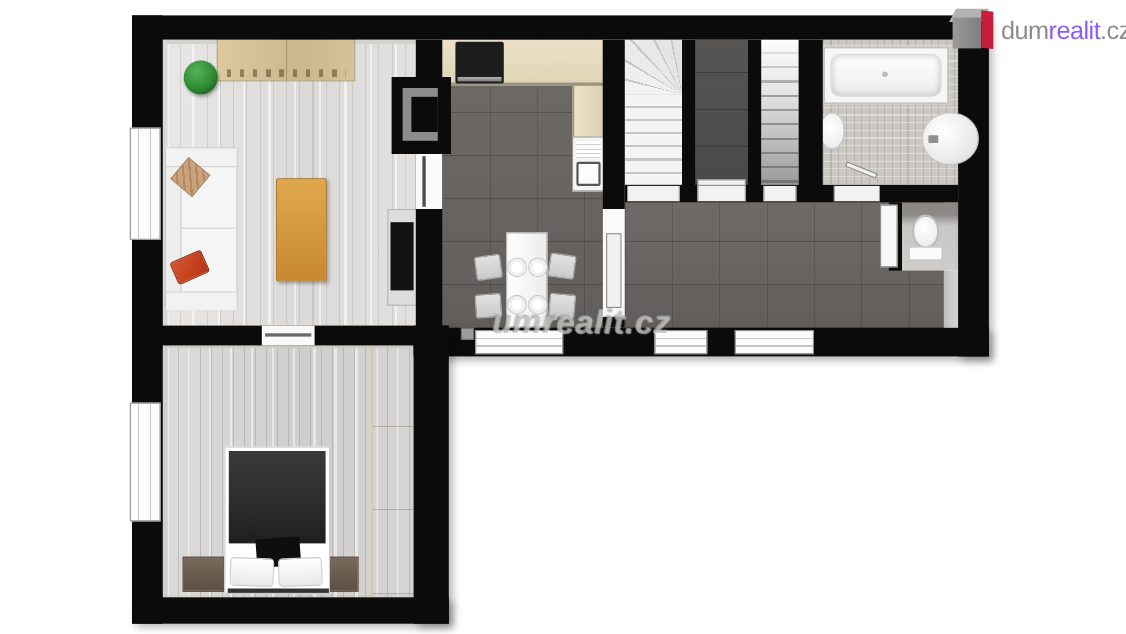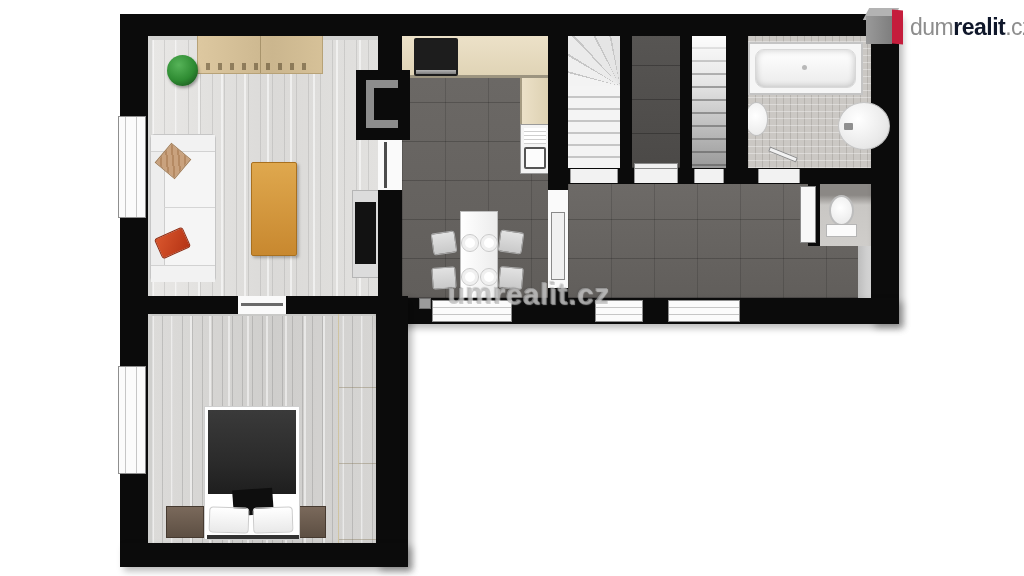--- a/index.html
+++ b/index.html
@@ -44,25 +44,25 @@
   .stairs-straight{position:absolute;background:repeating-linear-gradient(180deg,#f4f4f4 0 10px,#c6c6c6 10px 12px);}
   .stairs-fan{position:absolute;background:conic-gradient(from 270deg at 100% 100%, #f3f3f3 0deg 14deg, #c6c6c6 14deg 16deg, #efefef 16deg 30deg, #c6c6c6 30deg 32deg, #ebebeb 32deg 46deg, #c6c6c6 46deg 48deg, #e8e8e8 48deg 62deg, #c6c6c6 62deg 64deg, #e5e5e5 64deg 78deg, #c6c6c6 78deg 80deg, #e2e2e2 80deg 90deg, #e2e2e2 90deg 360deg);}
   .stairs-down{position:absolute;background:
       linear-gradient(180deg, rgba(255,255,255,0.9) 0%, rgba(255,255,255,0) 35%, rgba(60,60,60,0.45) 100%),
       repeating-linear-gradient(180deg,#e6e6e6 0 11px,#a0a0a0 11px 13px);}
   
   .white-furn{position:absolute;background:#f7f7f7;border:1px solid #c2c2c2;box-sizing:border-box;}
   .leaf{position:absolute;background:#f1f1f1;border:1px solid #8a8a8a;box-sizing:border-box;}
   
   #watermark{position:absolute;left:447px;top:277px;font-size:30px;font-weight:700;letter-spacing:0.5px;
-    color:rgba(178,178,178,0.62);text-shadow:1px 1px 1px rgba(255,255,255,0.55), -1px -1px 1px rgba(80,80,80,0.25);}
+    color:rgba(178,178,178,0.62);text-shadow:1px 1px 1px rgba(255,255,255,0.55), -1px -1px 1px rgba(80,80,80,0.25);font-style:italic;}
   #logo{position:absolute;left:862px;top:4px;width:158px;height:44px;}
   #logo .txt{position:absolute;left:48px;top:10px;font-size:23px;letter-spacing:-0.5px;white-space:nowrap;}
   #logo .g{color:#8d8d8d;font-weight:400;}
-  #logo .r{color:#0f172a;font-weight:700;}
+  #logo .r{color:#8b5cf6;font-weight:400;}
   .plate{position:absolute;width:18px;height:18px;border-radius:50%;background:#ffffff;border:1px solid #c9c9c9;box-sizing:border-box;box-shadow:inset 0 0 0 3px #f0f0f0;}
   .chair{position:absolute;width:24px;height:22px;background:linear-gradient(180deg,#e2e2e2,#c9c9c9);border:1px solid #aaaaaa;border-radius:3px;box-sizing:border-box;}
 </style>
 </head>
 <body>
 
 <div id="stage">
 
   <div class="floor-wood-light" style="left:148px;top:36px;width:230px;height:260px;"></div>
   <div class="floor-tile-dark" style="left:402px;top:36px;width:146px;height:262px;"></div>

